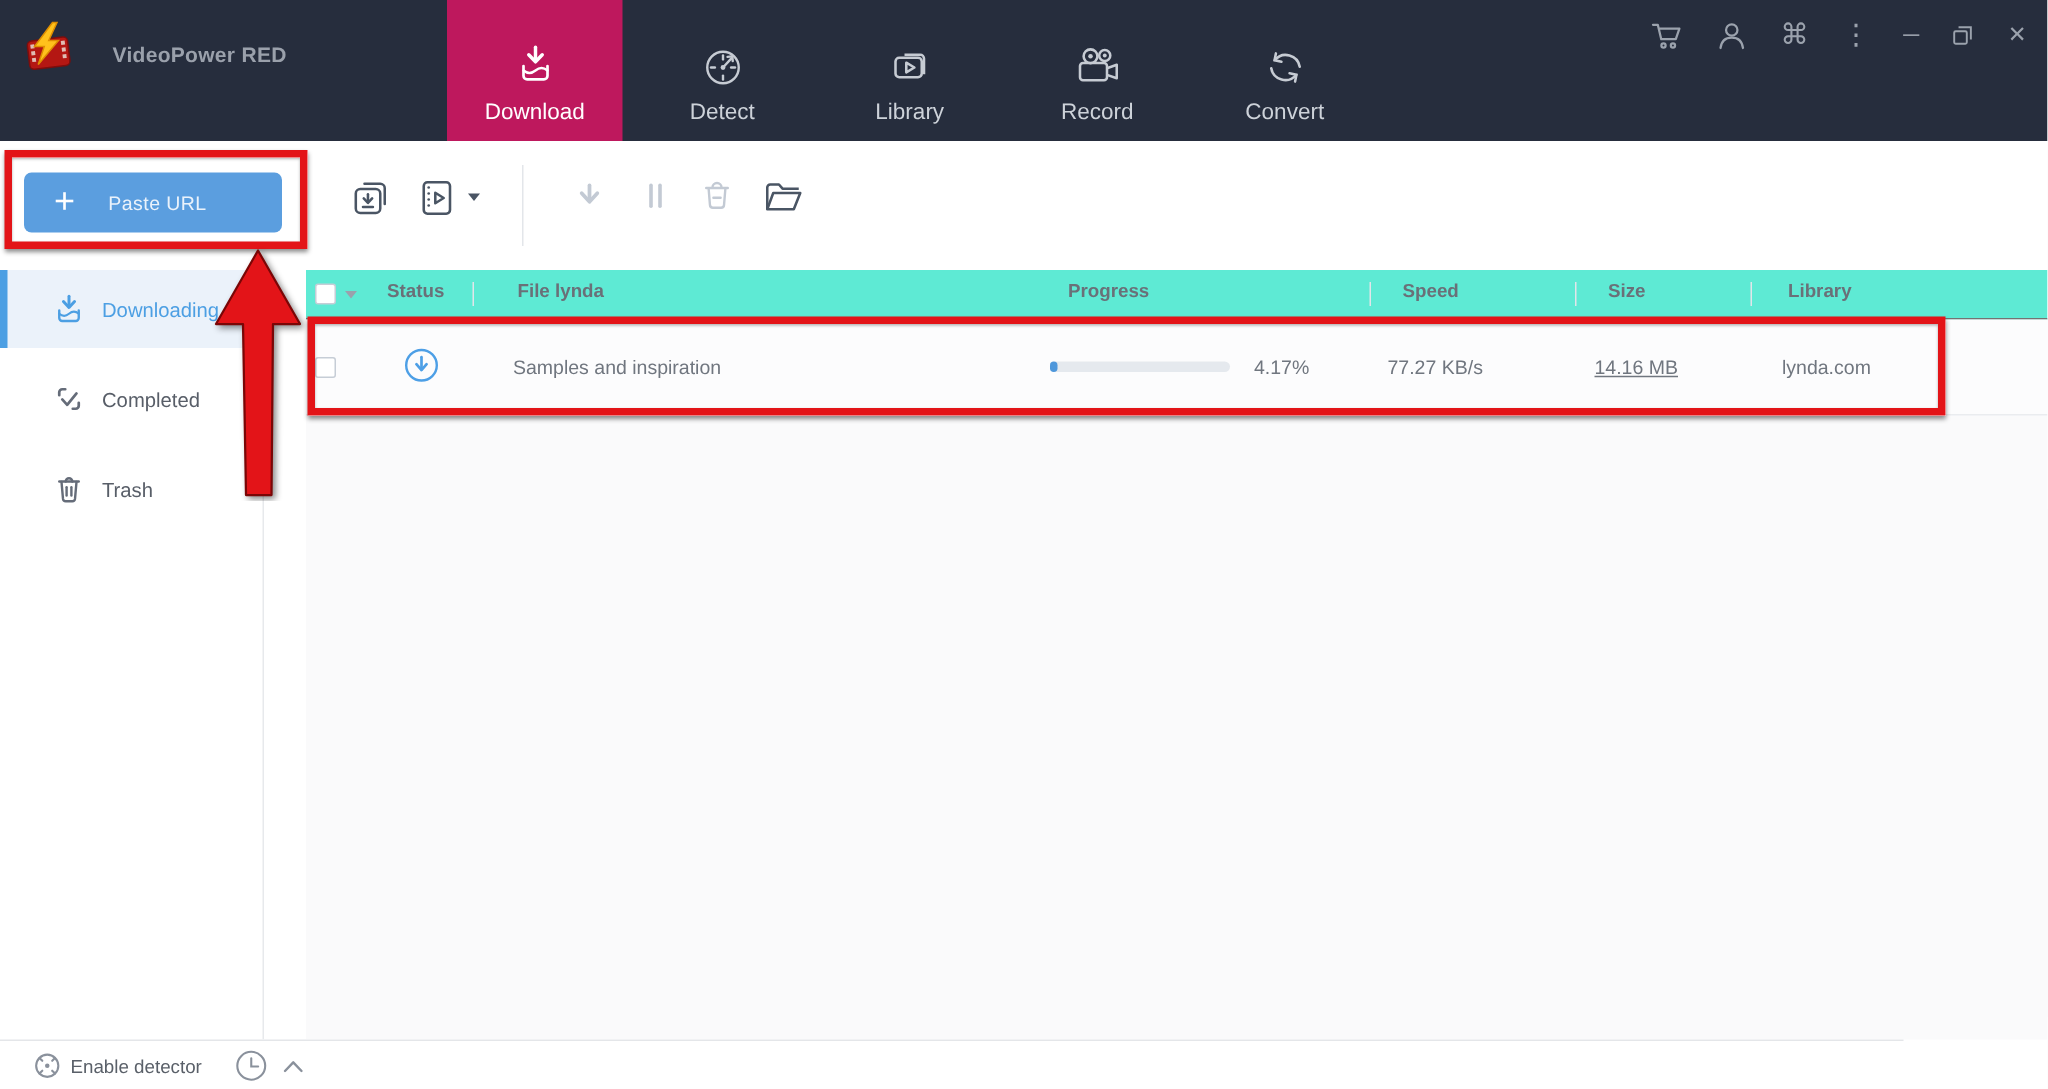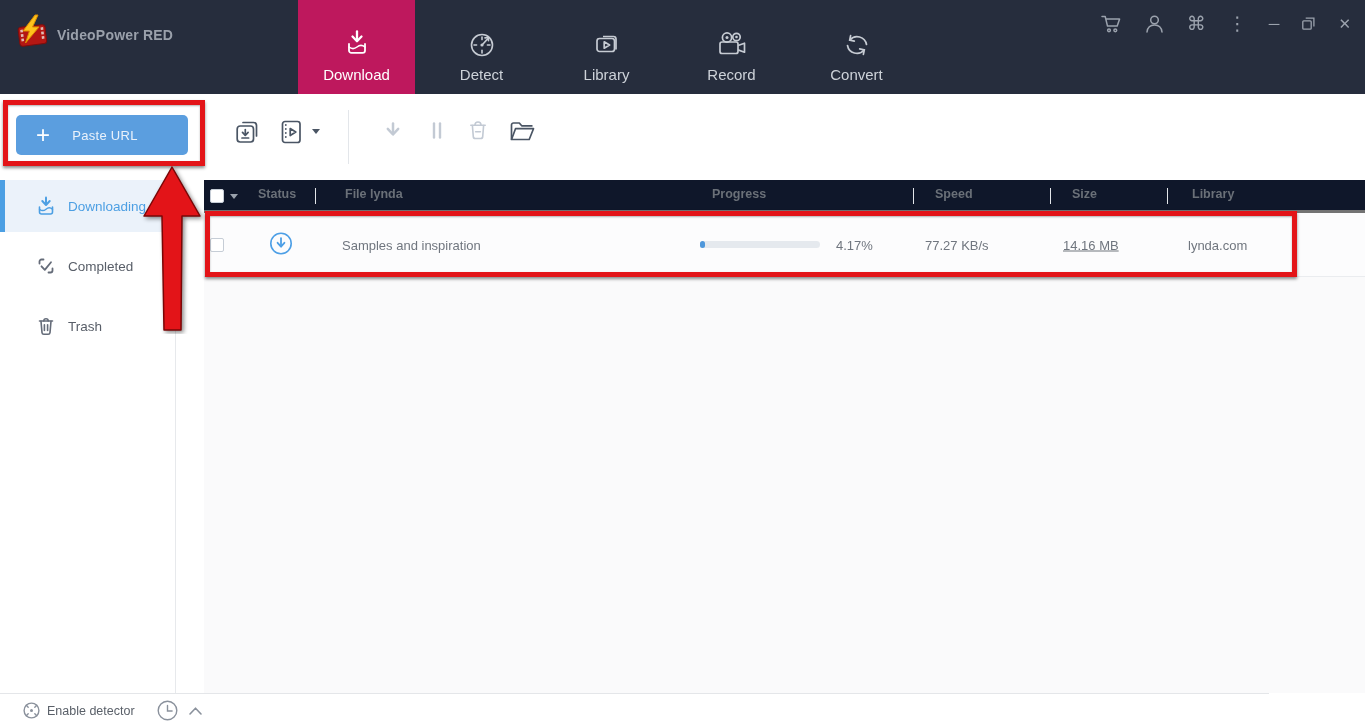--- a/index.html
+++ b/index.html
@@ -1,21 +1,21 @@
 <!DOCTYPE html>
 <html><head>
 <meta charset="utf-8">
 <style>
   * { margin:0; padding:0; box-sizing:border-box; }
   html,body { width:1365px; height:726px; overflow:hidden; }
   body { position:relative; background:#fff; font-family:"Liberation Sans", sans-serif; }
 
   
   .topbar { position:absolute; left:0; top:0; width:1365px; height:94px; background:#262D3D; }
-  .brand { position:absolute; left:13px; top:14px; display:flex; align-items:center; gap:6px; }
+  .brand { position:absolute; left:13px; top:14px; display:flex; align-items:center; gap:24px; }
   .app-title { color:#9AA0AB; font-size:14px; font-weight:bold; letter-spacing:.2px; }
   .tabs { position:absolute; left:298px; top:0; height:94px; display:flex; gap:8px; }
   .tab { width:117px; height:94px; display:flex; flex-direction:column; align-items:center; justify-content:flex-end; padding-bottom:11px; color:#CDD2D9; cursor:pointer; }
   .tab .tab-icon { height:44px; display:flex; align-items:center; justify-content:center; color:#C6CBD3; }
   .tab .tab-label { font-size:15px; }
   .tab.active { background:#be185d; color:#FFFFFF; }
   .tab.active .tab-icon { color:#FFFFFF; }
   .winctl { position:absolute; right:14px; top:8px; height:30px; display:flex; align-items:center; gap:22px; color:#9BA2AD; }
   .winctl .wc { display:flex; align-items:center; justify-content:center; cursor:pointer; }
   .glyph { font-size:19px; line-height:1; color:#9BA2AD; }
@@ -36,21 +36,21 @@
   .side-item { position:relative; height:52px; display:flex; align-items:center; cursor:pointer; color:#585E68; }
   .side-item + .side-item { margin-top:8px; }
   .side-item .side-icon { position:absolute; left:34px; color:#656C79; display:flex; }
   .side-item .side-label { position:absolute; left:68px; font-size:13.5px; }
   .side-item.active { background:#EBF2FA; color:#4C9FE3; }
   .side-item.active .side-icon { color:#4C9FE3; }
   .side-item.active::before { content:""; position:absolute; left:0; top:0; width:5px; height:52px; background:#4C9FE3; }
 
   
   .main { position:absolute; left:204px; top:180px; width:1161px; height:513px; background:#FAFAFB; }
-  .thead { position:relative; height:33px; background:#0f172a; border-bottom:3px solid #737373; }
+  .thead { position:relative; height:33px; background:#5eead4; border-bottom:1px solid #737373; }
   .th { position:absolute; top:7px; font-size:12.5px; font-weight:bold; color:#6A7078; }
   .hsep { position:absolute; top:8px; width:1px; height:16px; background:#E2E5E9; }
   .checkbox { position:absolute; width:14px; height:14px; background:#fff; border:1px solid #C6CDD6; border-radius:2px; cursor:pointer; }
   .hdr-caret { position:absolute; left:26px; top:14px; width:0; height:0; border-left:4px solid transparent; border-right:4px solid transparent; border-top:5px solid #9AA1AC; cursor:pointer; }
   .trow { position:relative; height:64px; background:#FCFCFD; border-bottom:1px solid #EAECEF; }
   .cell { position:absolute; top:50%; transform:translateY(-50%); font-size:13px; color:#70767F; }
   .progress-track { position:absolute; left:496px; top:28px; width:120px; height:7px; border-radius:3.5px; background:#E5E9EE; }
   .progress-fill { height:7px; border-radius:3.5px; background:#4E97DB; width:5%; }
 
   

